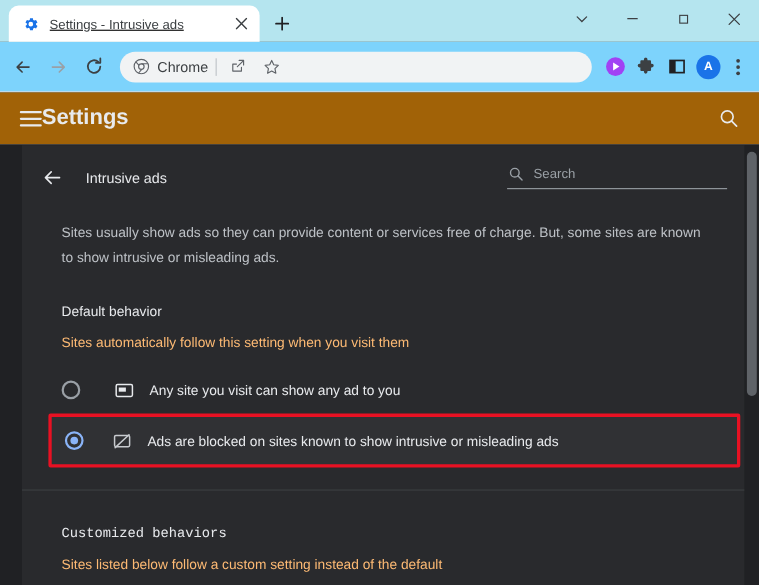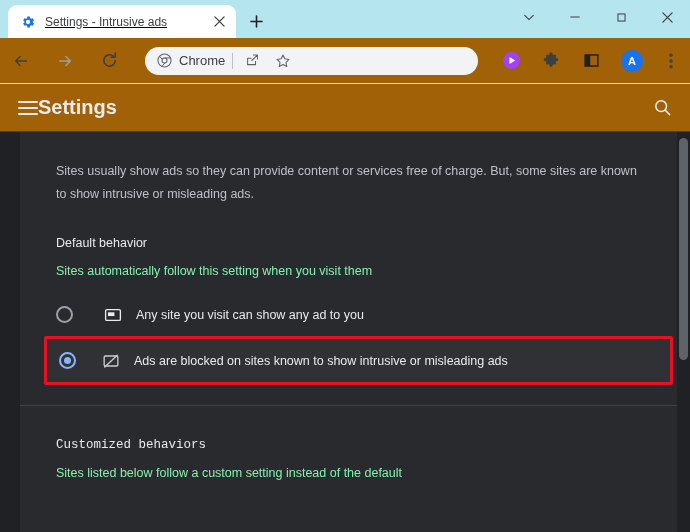--- a/index.html
+++ b/index.html
@@ -60,25 +60,25 @@
     align-items: center;
   }
   .win-btn {
     width: 46px; height: 34px;
     display: flex; align-items: center; justify-content: center;
   }
 
   
   .toolbar {
     height: 46px;
-    background: #a16207;
+    background: #7dd3fc;
     display: flex;
     align-items: center;
     padding: 0 8px 0 6px;
-    gap: 14px;
+    gap: 2px;
     border-bottom: 1px solid #dadce0;
   }
   .nav-btn {
     width: 30px; height: 30px;
     display: flex; align-items: center; justify-content: center;
     border-radius: 50%;
     flex: 0 0 30px;
   }
   .omnibox {
     flex: 1 1 auto;
@@ -233,21 +233,21 @@
   }
 
   .section-title {
     margin: 30px 0 0 36px;
     font-size: 12.5px;
     color: #e8eaed;
   }
   .section-sub {
     margin: 14px 0 0 36px;
     font-size: 12.5px;
-    color: #86efac;
+    color: #fdba74;
   }
 
   .options { margin-top: 18px; }
   .option-row {
     display: flex;
     align-items: center;
     padding: 9px 0 9px 36px;
     gap: 1px;
   }
   .option-row.selected {
@@ -428,20 +428,37 @@
         <path d="M12.8 12.8L17.5 17.5" stroke="#e8eaed" stroke-width="1.6" stroke-linecap="round"></path>
       </svg>
     </div>
   </div>
 
   <div class="settings-body">
     <div class="gutter"></div>
 
     <div class="content-card">
 
+      <div class="crumb-row">
+        <div class="back-arrow">
+          <svg width="19" height="19" viewBox="0 0 20 20">
+            <path d="M17 10H3.5M9 4.5L3.5 10 9 15.5" stroke="#e8eaed" stroke-width="1.5" fill="none" stroke-linecap="round" stroke-linejoin="round"></path>
+          </svg>
+        </div>
+        <div class="crumb-title">Intrusive ads</div>
+        <div class="search-box">
+          <span class="search-box-icon">
+            <svg width="14" height="14" viewBox="0 0 20 20">
+              <circle cx="8.6" cy="8.6" r="5.6" fill="none" stroke="#9aa0a6" stroke-width="1.8"></circle>
+              <path d="M12.8 12.8L18 18" stroke="#9aa0a6" stroke-width="1.8" stroke-linecap="round"></path>
+            </svg>
+          </span>
+          <input class="search-input" type="text" placeholder="Search" style="">
+        </div>
+      </div>
 
       <p class="intro-text">Sites usually show ads so they can provide content or services free of charge. But, some sites are known to show intrusive or misleading ads.</p>
 
       <div class="section-title">Default behavior</div>
       <div class="section-sub">Sites automatically follow this setting when you visit them</div>
 
       <div class="options">
 
         <div class="option-row">
           <span class="radio"></span>

